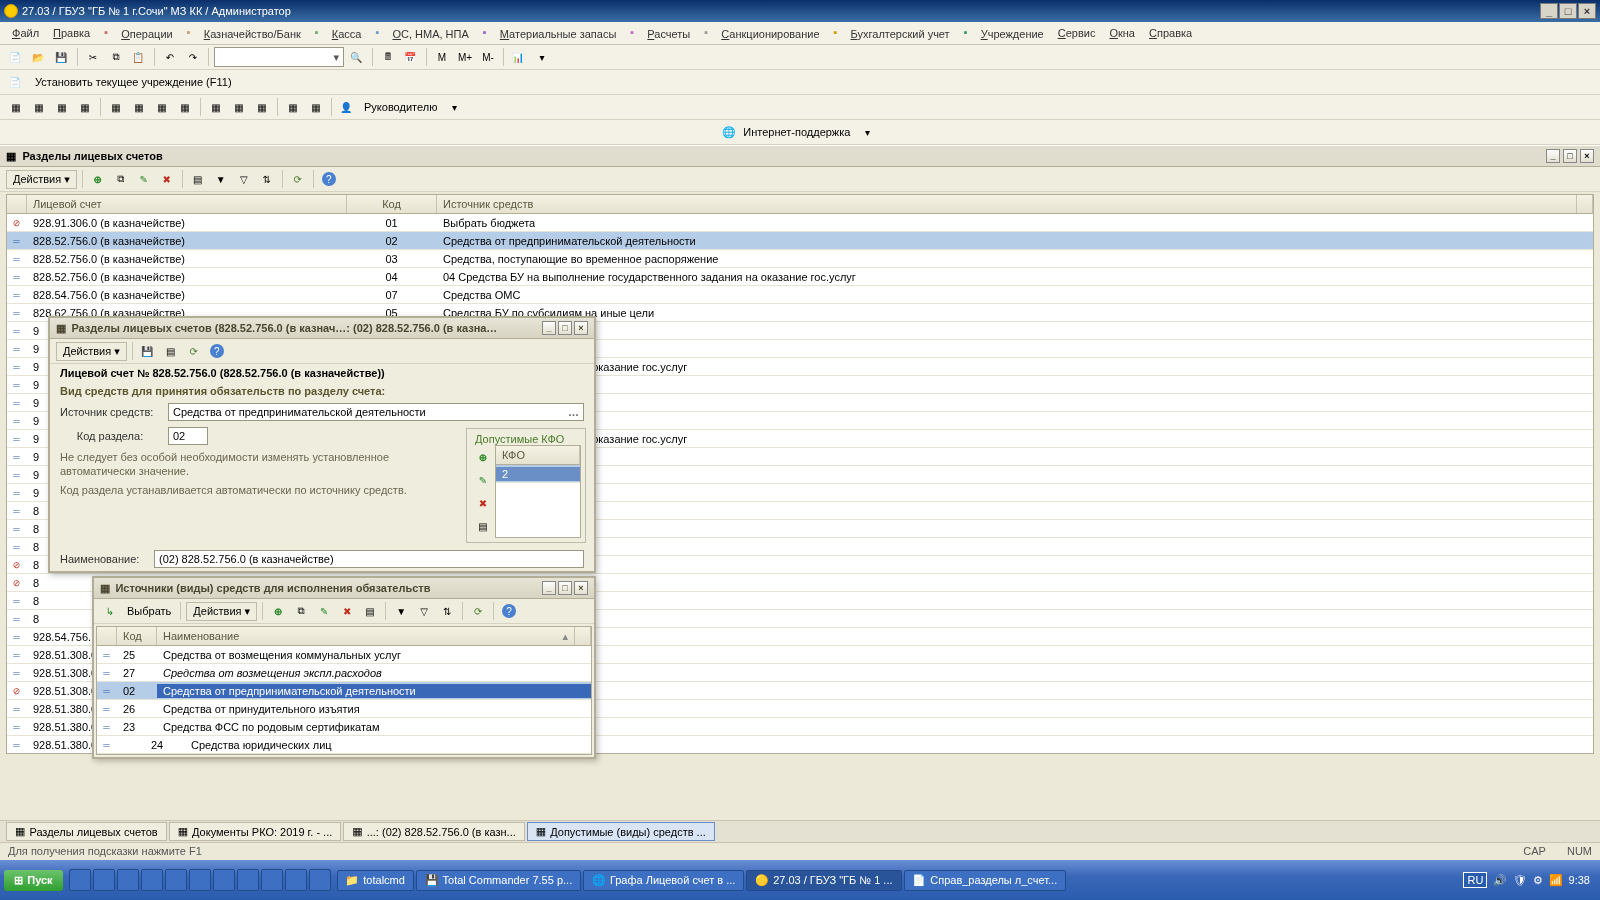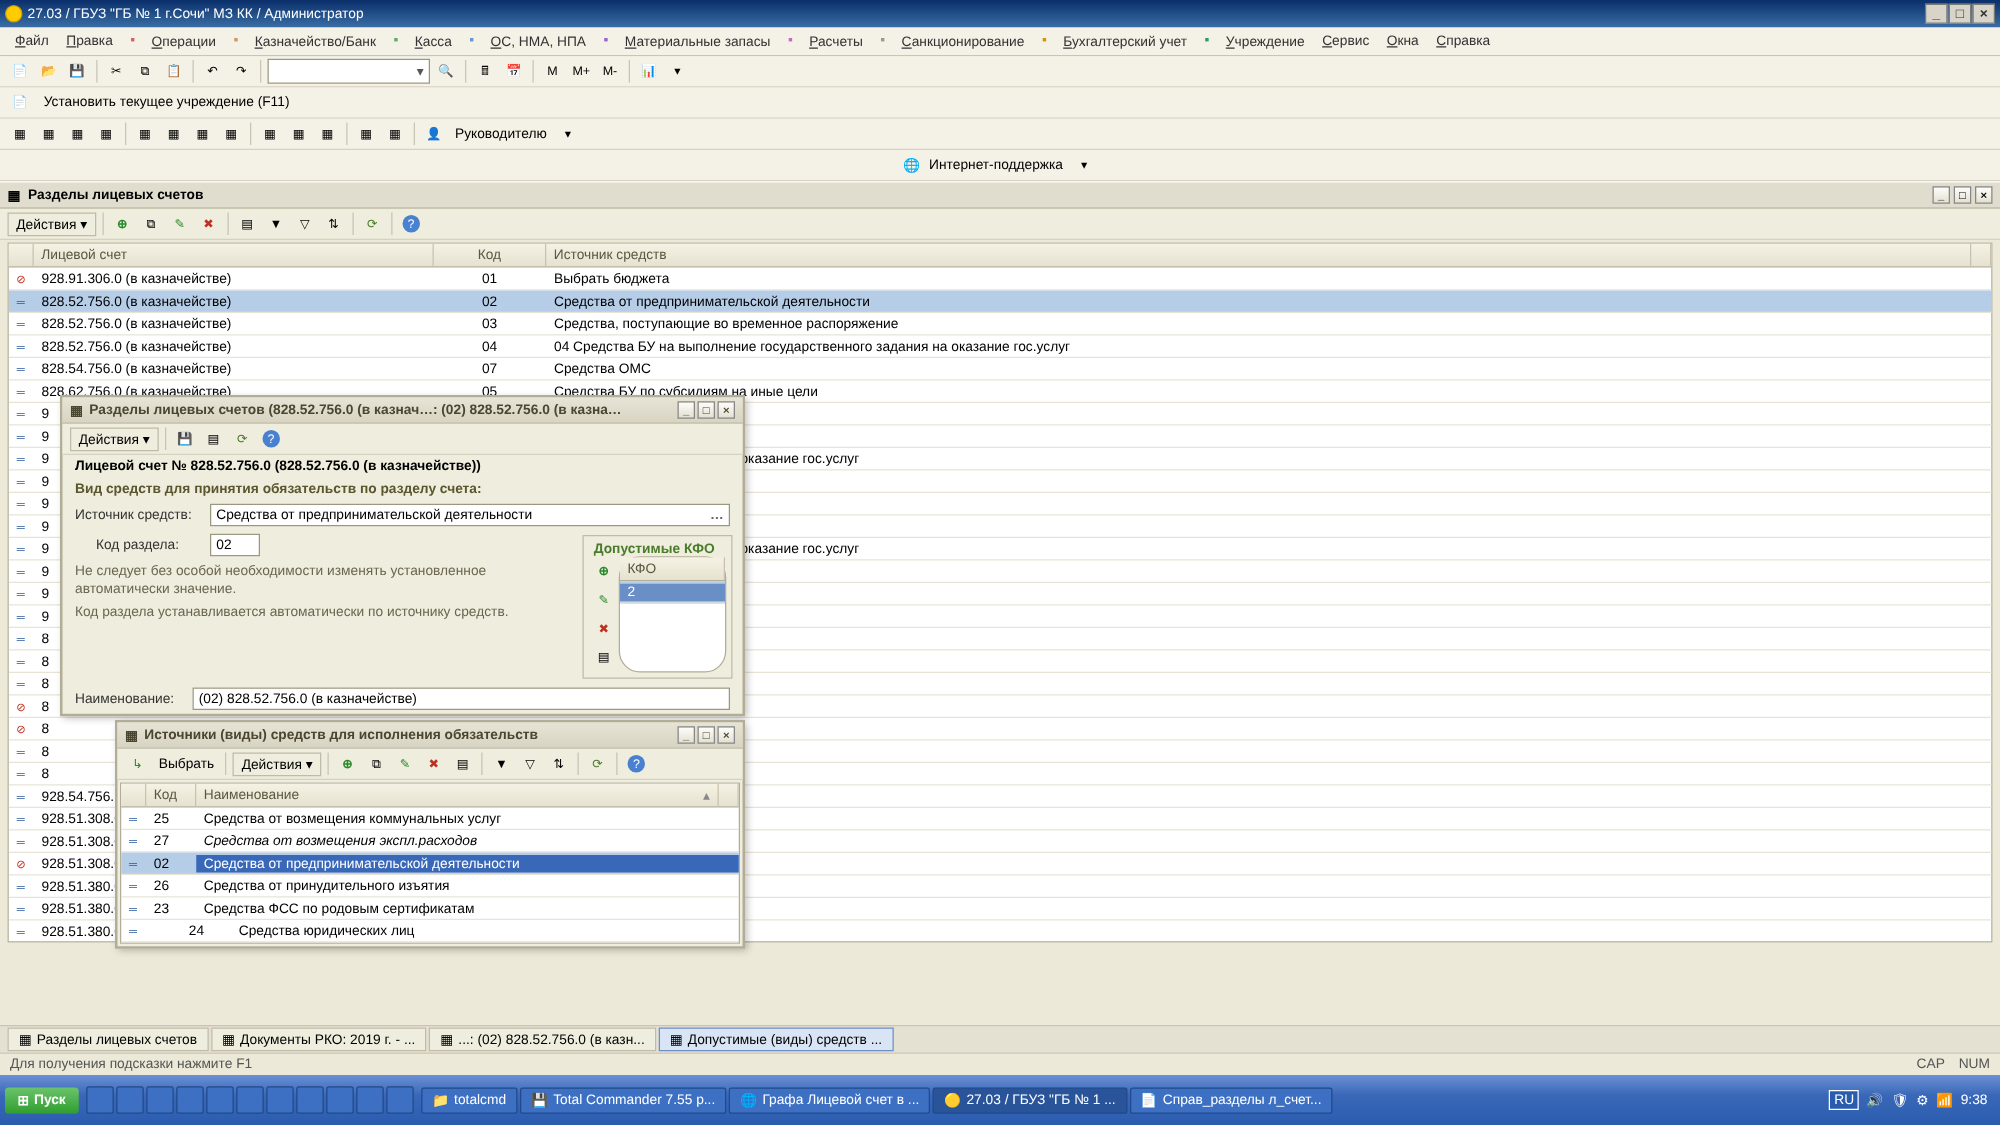--- a/index.html
+++ b/index.html
@@ -45,21 +45,21 @@
 
 .inwin { position:absolute; border:2px solid #b2ad96; background:#efedde; box-shadow:2px 2px 6px rgba(0,0,0,.25); }
 .inwin .inhead { background:linear-gradient(#e7e4d6,#d8d4c3); padding:3px 6px; display:flex; align-items:center; justify-content:space-between; border-bottom:1px solid #b2ad96; font-weight:bold; color:#4a4630; }
 .inwin .inhead .btns { display:flex; gap:2px; }
 .inwin .intool { background:#efedde; border-bottom:1px solid #d6d1c0; padding:2px 6px; display:flex; align-items:center; gap:3px; }
 .formrow { padding:3px 10px; display:flex; align-items:center; gap:8px; }
 .formlabel { color:#333; }
 .forminput { border:1px solid #9c9781; background:#fff; padding:2px 4px; flex:1; display:flex; align-items:center; }
 .forminput .pick { margin-left:auto; color:#666; cursor:pointer; font-weight:bold; }
 .fieldset { border:1px solid #c0bba8; margin:4px 8px; padding:4px; }
-.fieldset .legend { color:#4a7b2a; font-weight:bold; padding:0 4px; }
+.fieldset .legend { color:#4a7b2a; font-weight:normal; padding:0 4px; }
 .helptext { padding:2px 10px; color:#6b6650; line-height:1.3; }
 
 
 .statusbar { position:absolute; left:0; right:0; bottom:40px; height:18px; background:#ece9d8; border-top:1px solid #c9c4b4; padding:2px 8px; display:flex; justify-content:space-between; color:#555; }
 .tabbar { position:absolute; left:0; right:0; bottom:58px; height:22px; background:#e4e1d2; border-top:1px solid #c9c4b4; display:flex; align-items:center; gap:2px; padding:0 6px; }
 .tabbar .tab { background:#efedde; border:1px solid #c0bba8; padding:2px 8px; display:flex; align-items:center; gap:4px; cursor:pointer; }
 .tabbar .tab.active { background:#d9e5f5; border-color:#6a8fc7; }
 
 .ostaskbar { position:absolute; left:0; right:0; bottom:0; height:40px; background:linear-gradient(#6b90d6,#3a68b8 40%,#2a5cae); display:flex; align-items:center; padding:0 4px; gap:2px; }
 .startbtn { background:linear-gradient(#6bc36b,#2f9e2f); border-radius:3px; padding:4px 10px; color:#fff; font-weight:bold; display:flex; align-items:center; gap:4px; cursor:pointer; }
@@ -481,21 +481,21 @@
     </div>
     <div class="fieldset" style="width:120px;">
       <div class="legend">Допустимые КФО</div>
       <div style="display:flex;">
         <div style="display:flex;flex-direction:column;gap:3px;padding:2px;">
           <span class="tbtn iconadd">⊕</span>
           <span class="tbtn iconedit"></span>
           <span class="tbtn iconx"></span>
           <span class="tbtn">▤</span>
         </div>
-        <div class="grid" style="flex:1;border-radius:17px;">
+        <div class="grid" style="flex:1;">
           <div class="grid-head">
               <div class="gh" style="flex:1">КФО</div>
             </div>
           <div class="grid-row sel">
               <div class="gc" style="color:#fff;background:#6a8fc7;flex:1">2</div>
             </div>
           <div style="height:40px"></div>
         </div>
       </div>
     </div>
@@ -597,21 +597,21 @@
     </div>
     <div class="tab active">
       <span>▦</span>
       <span>Допустимые (виды) средств ...</span>
     </div>
   </div>
 
 <div class="statusbar">
   <span>Для получения подсказки нажмите F1</span>
   <span>
-    <span style="margin-right:8px;">CAP</span>
+    <span style="margin-right:18px;">CAP</span>
     <span>NUM</span>
   </span>
 </div>
 
 <div class="ostaskbar">
   <div class="startbtn">
       <span>⊞</span>
       <span>Пуск</span>
     </div>
   <div class="ql">

